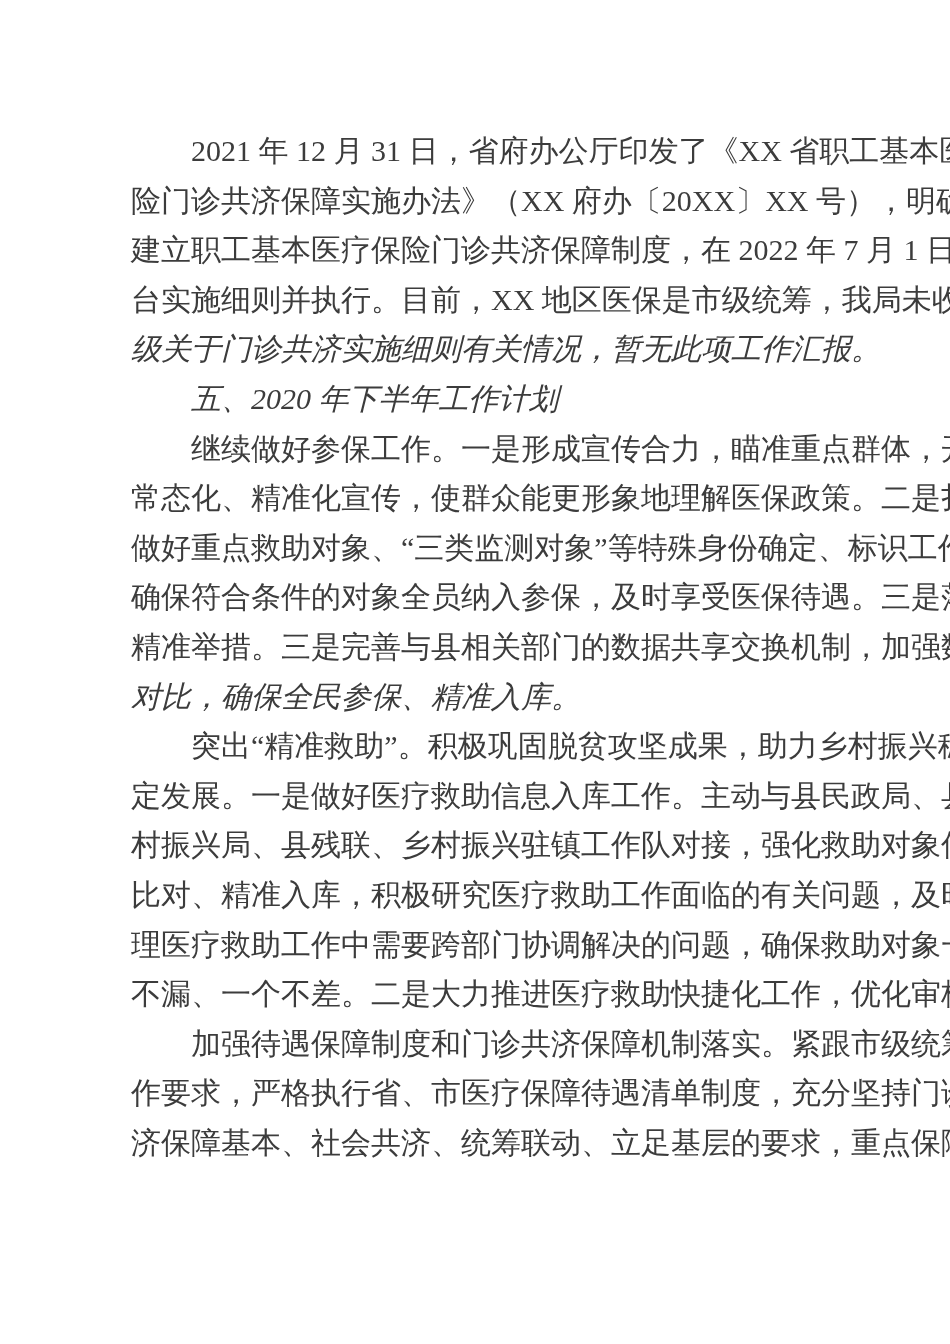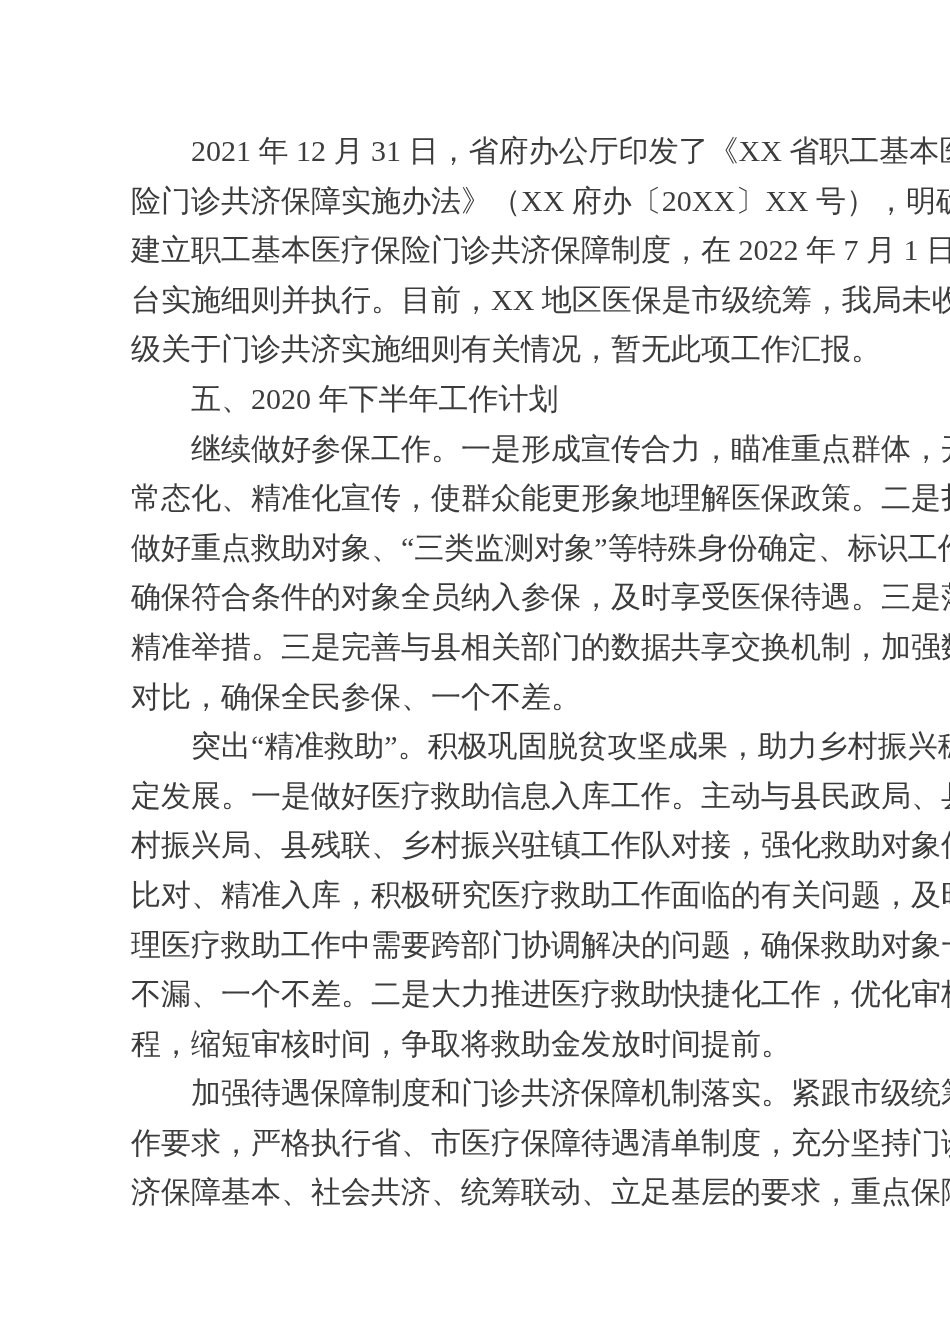--- a/index.html
+++ b/index.html
@@ -33,43 +33,43 @@
     text-align-last: justify;
     height: 49.6px;
     overflow: visible;
   }
   .doc-line.first {
     text-indent: 2em;
   }
   .doc-line.last {
     text-align-last: left;
     white-space: pre;
+    font-style: italic;
   }
 </style>
 </head>
 <body>
 
 <div class="page">
   <div class="doc-body" id="doc-body">
       <div class="doc-line first">2021 年 12 月 31 日，省府办公厅印发了《XX 省职工基本医疗保</div>
       <div class="doc-line">险门诊共济保障实施办法》（XX 府办〔20XX〕XX 号），明确各市要</div>
       <div class="doc-line">建立职工基本医疗保险门诊共济保障制度，在 2022 年 7 月 1 日前出</div>
       <div class="doc-line">台实施细则并执行。目前，XX 地区医保是市级统筹，我局未收到市</div>
       <div class="doc-line last">级关于门诊共济实施细则有关情况，暂无此项工作汇报。</div>
       <div class="doc-line first last">五、2020 年下半年工作计划</div>
       <div class="doc-line first">继续做好参保工作。一是形成宣传合力，瞄准重点群体，开展</div>
       <div class="doc-line">常态化、精准化宣传，使群众能更形象地理解医保政策。二是扎实</div>
       <div class="doc-line">做好重点救助对象、“三类监测对象”等特殊身份确定、标识工作，</div>
       <div class="doc-line">确保符合条件的对象全员纳入参保，及时享受医保待遇。三是落实</div>
       <div class="doc-line">精准举措。三是完善与县相关部门的数据共享交换机制，加强数据</div>
-      <div class="doc-line last">对比，确保全民参保、一个不差。</div>
+      <div class="doc-line last">对比，确保全民参保、精准入库。</div>
       <div class="doc-line first">突出“精准救助”。积极巩固脱贫攻坚成果，助力乡村振兴稳</div>
       <div class="doc-line">定发展。一是做好医疗救助信息入库工作。主动与县民政局、县乡</div>
       <div class="doc-line">村振兴局、县残联、乡村振兴驻镇工作队对接，强化救助对象信息</div>
       <div class="doc-line">比对、精准入库，积极研究医疗救助工作面临的有关问题，及时处</div>
       <div class="doc-line">理医疗救助工作中需要跨部门协调解决的问题，确保救助对象一个</div>
       <div class="doc-line">不漏、一个不差。二是大力推进医疗救助快捷化工作，优化审核流</div>
-      <div class="doc-line last">程，缩短审核时间，争取将救助金发放时间提前。</div>
       <div class="doc-line first">加强待遇保障制度和门诊共济保障机制落实。紧跟市级统筹工</div>
       <div class="doc-line">作要求，严格执行省、市医疗保障待遇清单制度，充分坚持门诊共</div>
       <div class="doc-line">济保障基本、社会共济、统筹联动、立足基层的要求，重点保障群</div>
     </div>
 </div>
 
 </body></html>

